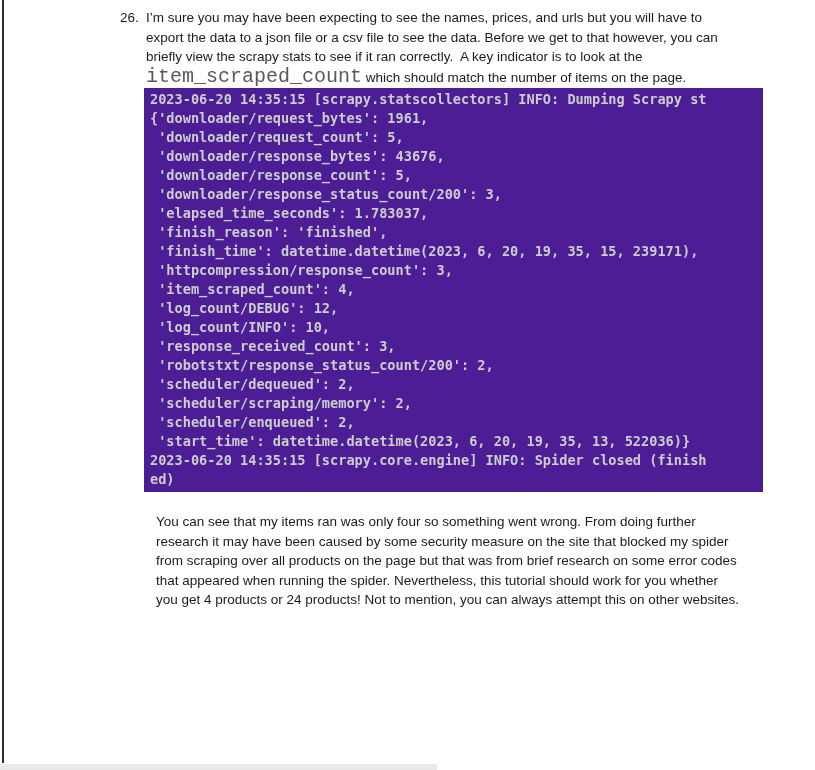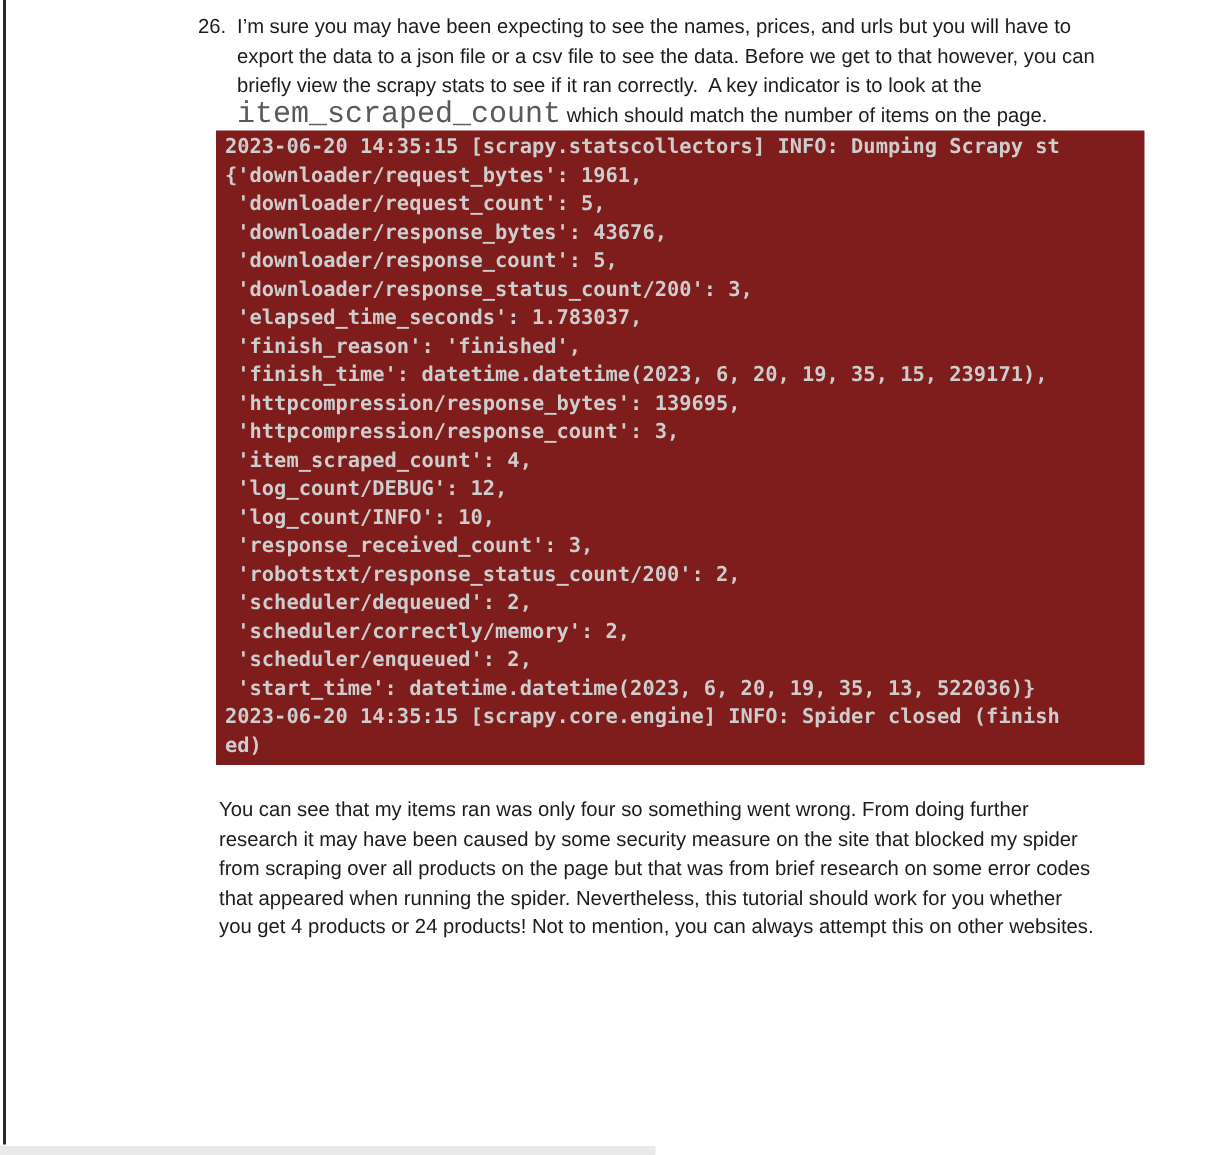--- a/index.html
+++ b/index.html
@@ -18,48 +18,48 @@
   }
 
   .content {
     position:absolute; left:120px; top:8px;
     width:670px;
   }
 
   .list-item { display:flex; align-items:flex-start; }
   .list-marker {
     flex:0 0 26px; width:26px;
-    font-size:13.5px; line-height:19.5px;margin-left:12px;
+    font-size:13.5px; line-height:19.5px;
   }
   .para {
     font-size:13.5px; line-height:19.5px;
     width:586px;
     white-space:pre-wrap;
   }
   .inline-code {
     font-family:"Liberation Mono", "DejaVu Sans Mono", monospace;
     font-size:20px;
     color:#595959;
   }
 
   .terminal {
     margin-left:24px; margin-top:1px;
     width:619px;
-    background:#7f1d1d;
+    background:#4c1d95;
     color:#cdcdcd;
     font-family:"DejaVu Sans Mono", monospace;
     font-size:13.6px;
     line-height:19px;
     padding:2px 6px 3px 6px;
     font-weight:bold;
   }
   .terminal .line { white-space:pre; }
 
   .closing {
-    margin-left:26px;
+    margin-left:36px;
     margin-top:20px;
   }
 
   .bottom-bar {
     position:absolute; left:0; bottom:0;
     width:437px; height:6px;
     background:#e9e9e9;
   }
 </style>
 </head>
@@ -77,29 +77,28 @@
   <div class="terminal">
       <div class="line">2023-06-20 14:35:15 [scrapy.statscollectors] INFO: Dumping Scrapy st</div>
       <div class="line">{'downloader/request_bytes': 1961,</div>
       <div class="line"> 'downloader/request_count': 5,</div>
       <div class="line"> 'downloader/response_bytes': 43676,</div>
       <div class="line"> 'downloader/response_count': 5,</div>
       <div class="line"> 'downloader/response_status_count/200': 3,</div>
       <div class="line"> 'elapsed_time_seconds': 1.783037,</div>
       <div class="line"> 'finish_reason': 'finished',</div>
       <div class="line"> 'finish_time': datetime.datetime(2023, 6, 20, 19, 35, 15, 239171),</div>
-      <div class="line"> 'httpcompression/response_bytes': 139695,</div>
       <div class="line"> 'httpcompression/response_count': 3,</div>
       <div class="line"> 'item_scraped_count': 4,</div>
       <div class="line"> 'log_count/DEBUG': 12,</div>
       <div class="line"> 'log_count/INFO': 10,</div>
       <div class="line"> 'response_received_count': 3,</div>
       <div class="line"> 'robotstxt/response_status_count/200': 2,</div>
       <div class="line"> 'scheduler/dequeued': 2,</div>
-      <div class="line"> 'scheduler/correctly/memory': 2,</div>
+      <div class="line"> 'scheduler/scraping/memory': 2,</div>
       <div class="line"> 'scheduler/enqueued': 2,</div>
       <div class="line"> 'start_time': datetime.datetime(2023, 6, 20, 19, 35, 13, 522036)}</div>
       <div class="line">2023-06-20 14:35:15 [scrapy.core.engine] INFO: Spider closed (finish</div>
       <div class="line">ed)</div>
     </div>
 
   <div class="para closing">You can see that my items ran was only four so something went wrong. From doing further research it may have been caused by some security measure on the site that blocked my spider from scraping over all products on the page but that was from brief research on some error codes that appeared when running the spider. Nevertheless, this tutorial should work for you whether you get 4 products or 24 products! Not to mention, you can always attempt this on other websites.</div>
 
 </div>
 

